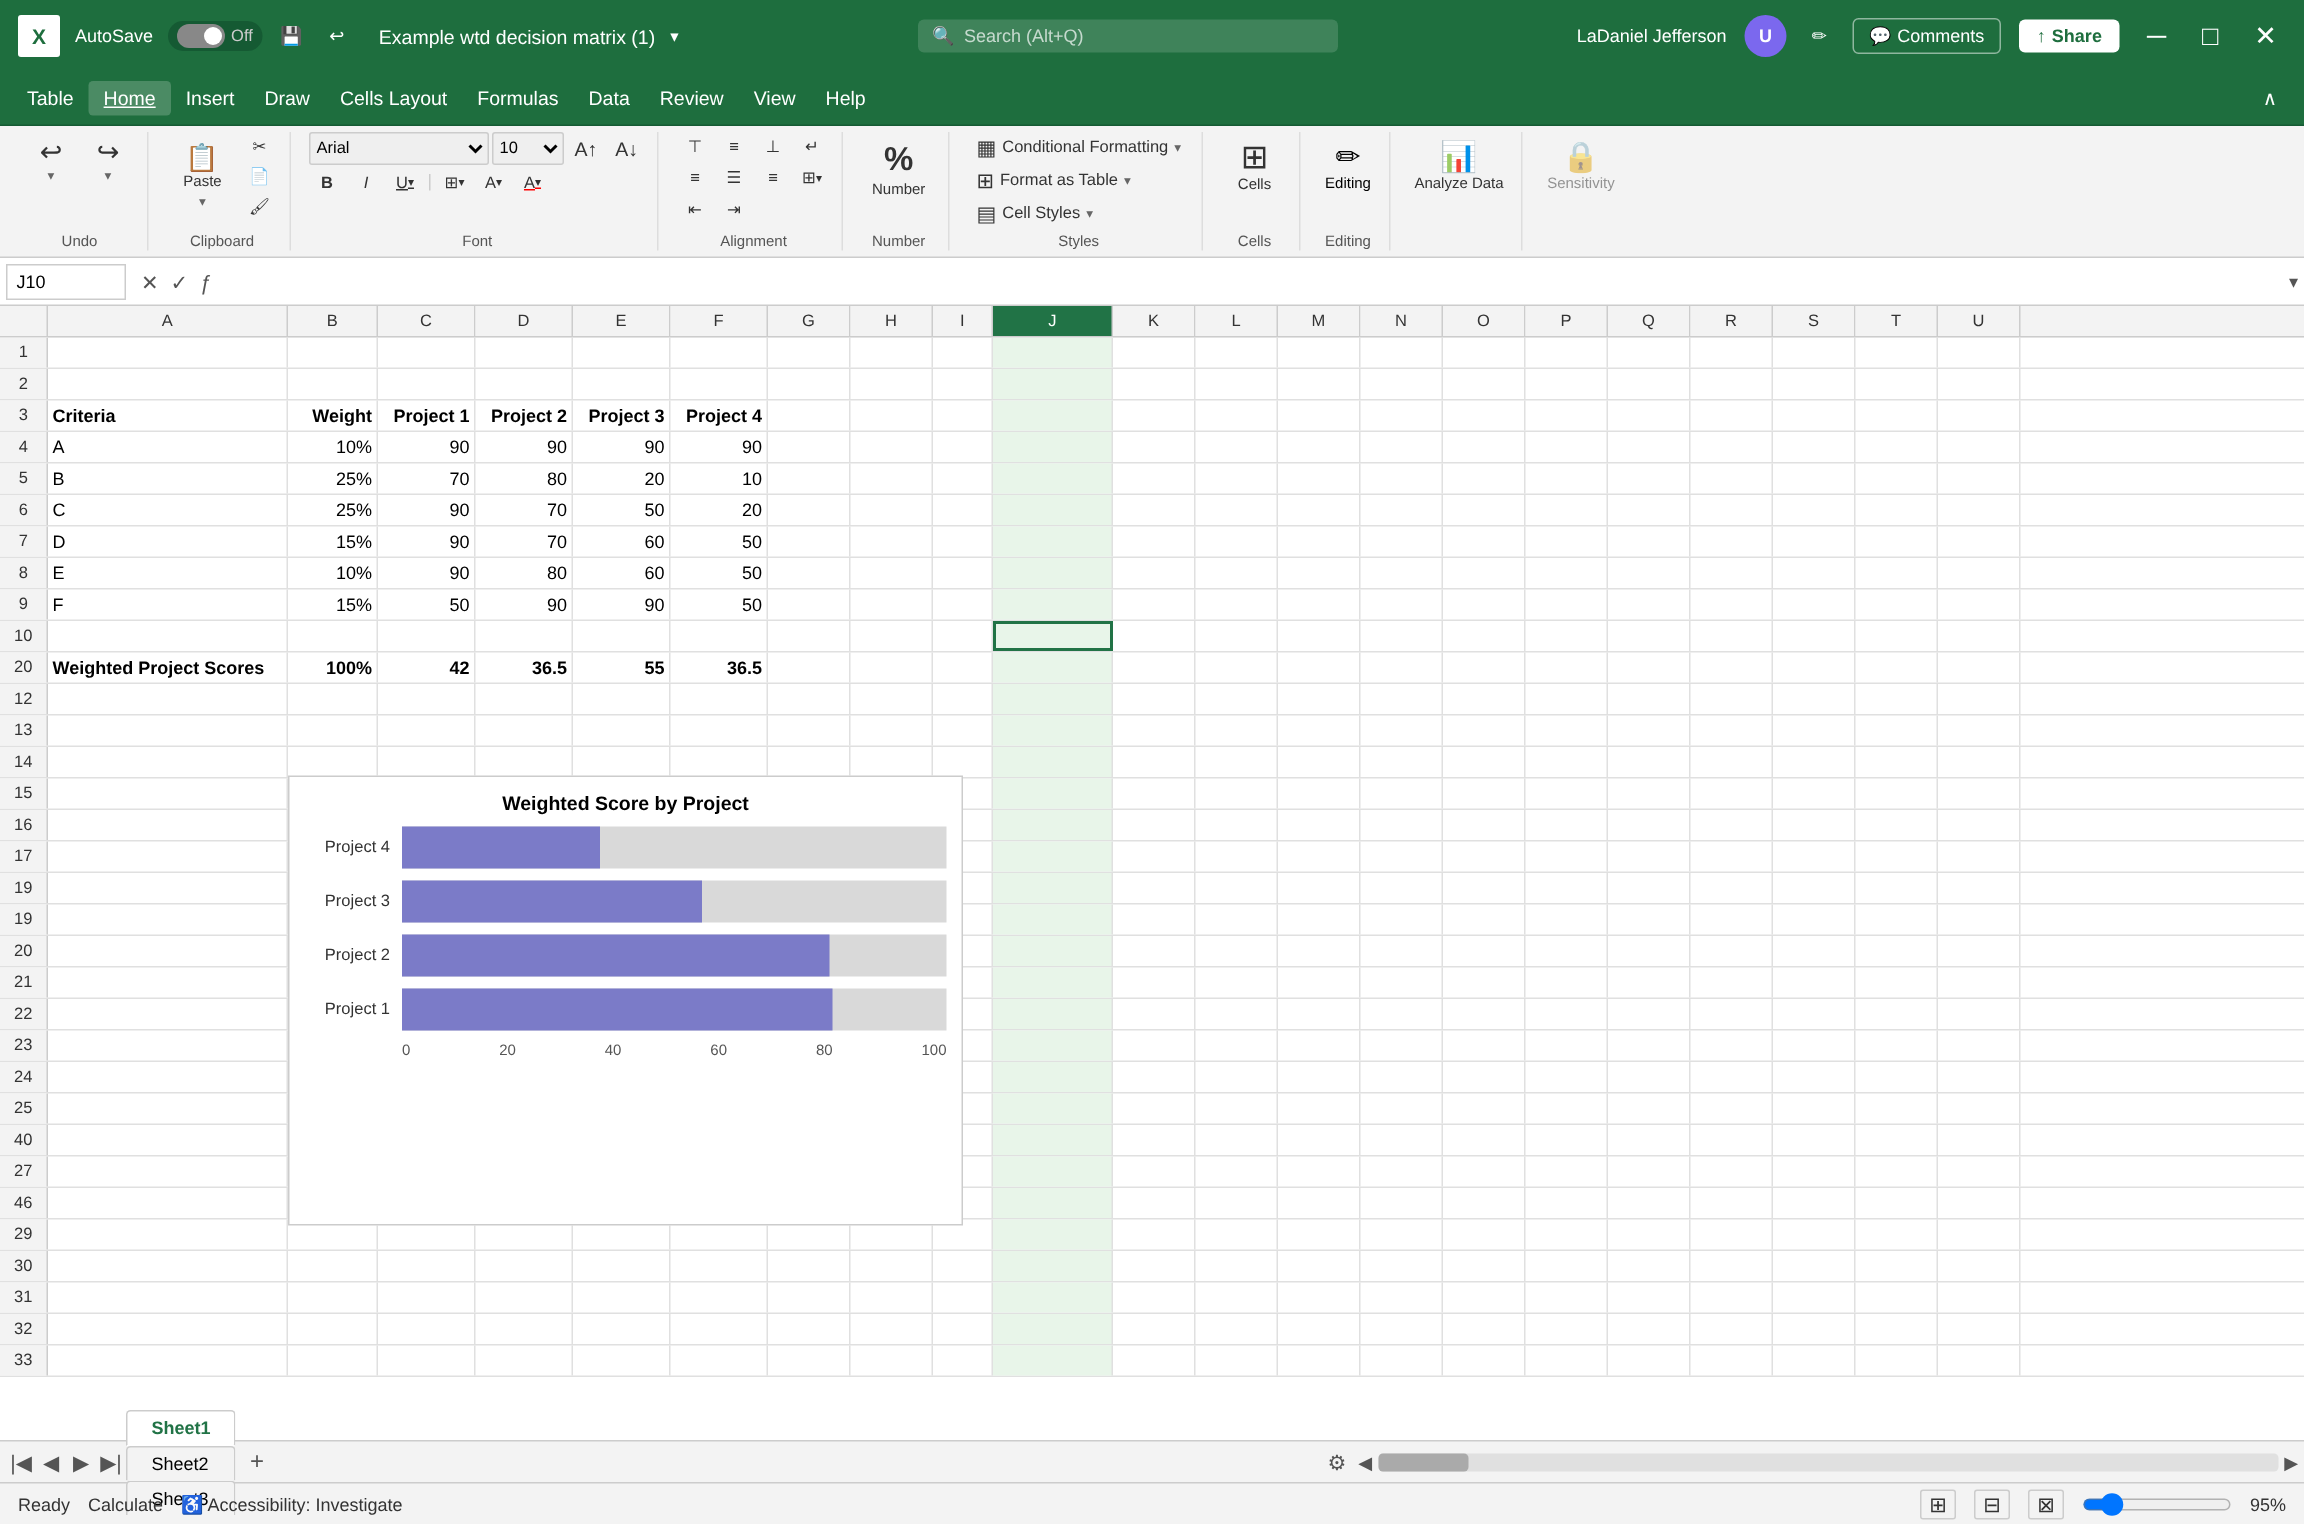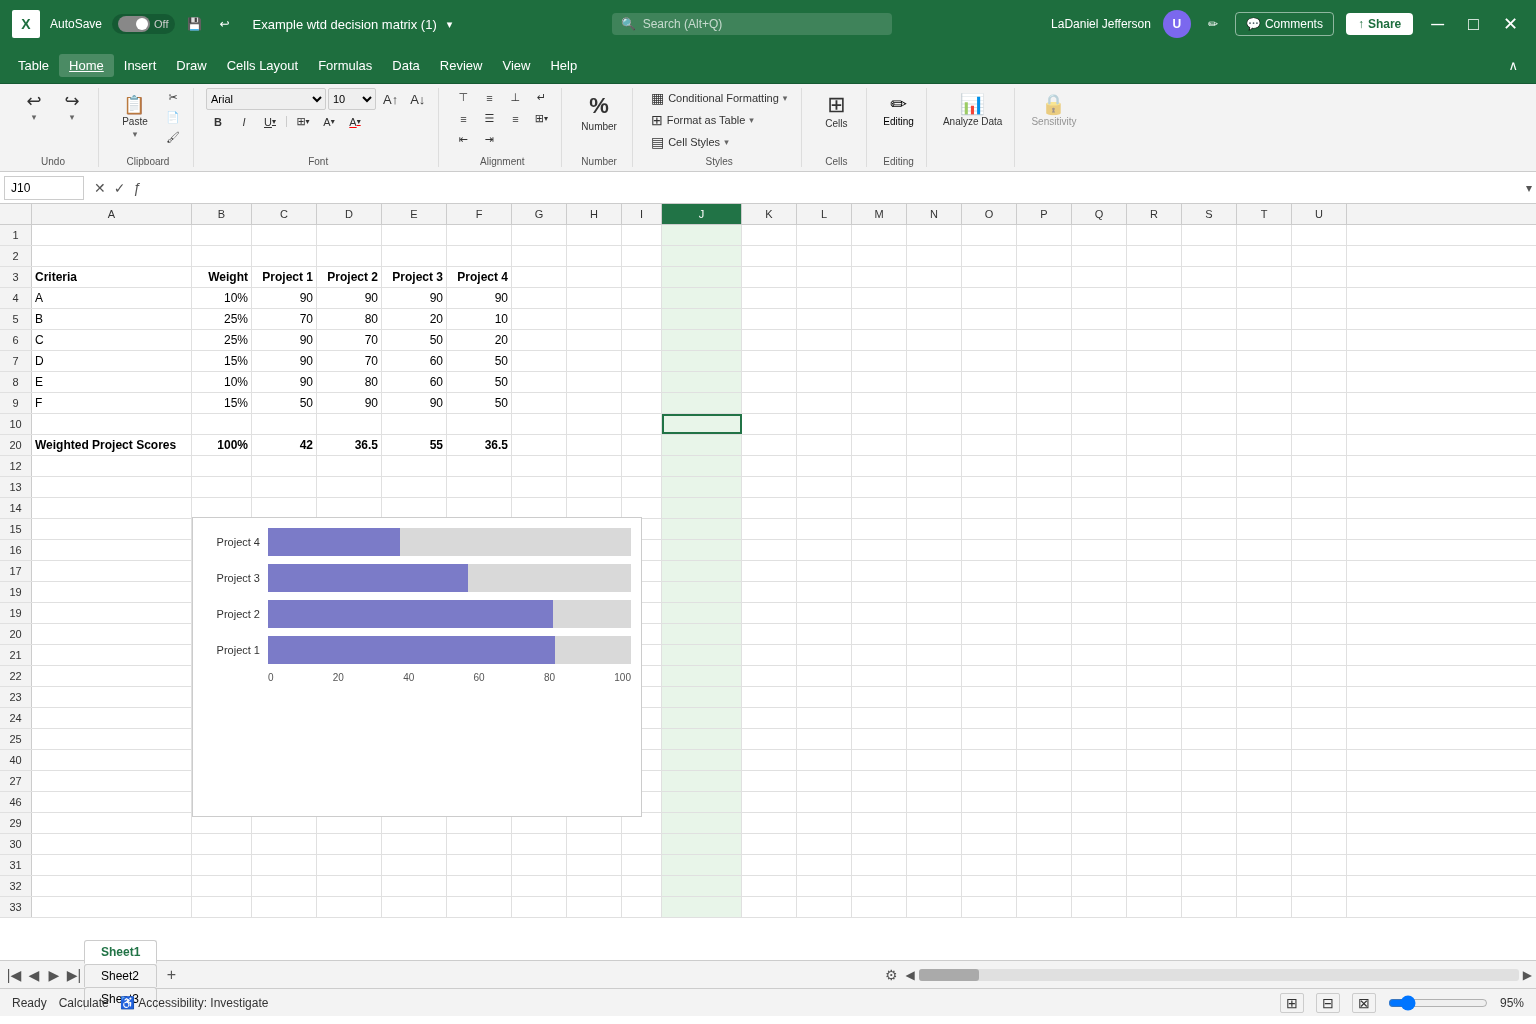--- a/index.html
+++ b/index.html
@@ -1150,20 +1150,21 @@
           <div class="cell" style="width: 55px;"></div>
           <div class="cell" style="width: 55px;"></div>
           <div class="cell" style="width: 55px;"></div>
           <div class="cell" style="width: 55px;"></div>
           <div class="cell" style="width: 55px;"></div>
           <div class="cell" style="width: 55px;"></div>
         </div>
       </div>
 
     <div id="chart-container" style="left: 192px; top: 292px; width: 450px; height: 300px;">
+      <div class="chart-title">Weighted Score by Project</div>
       <div class="chart-area" id="chart-bars">
 
       <div class="chart-bar-row">
             <div class="chart-bar-label">Project 4</div>
             <div class="chart-bar-wrapper">
               <div class="chart-bar-fill" style="width: 36.5%;"></div>
             </div>
           </div>
           <div class="chart-bar-row">
             <div class="chart-bar-label">Project 3</div>

